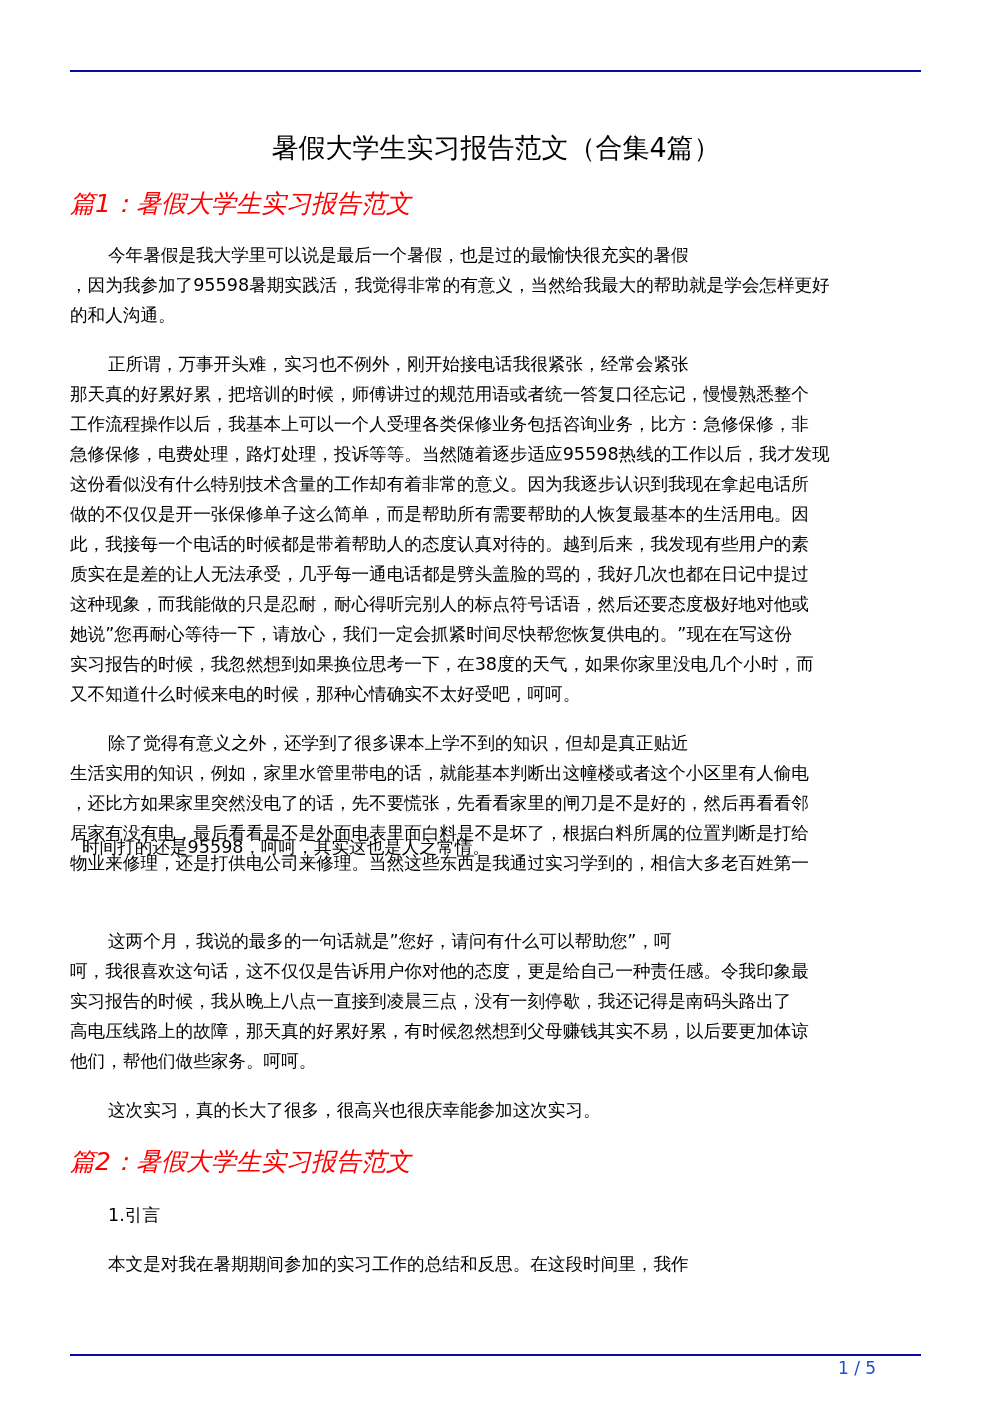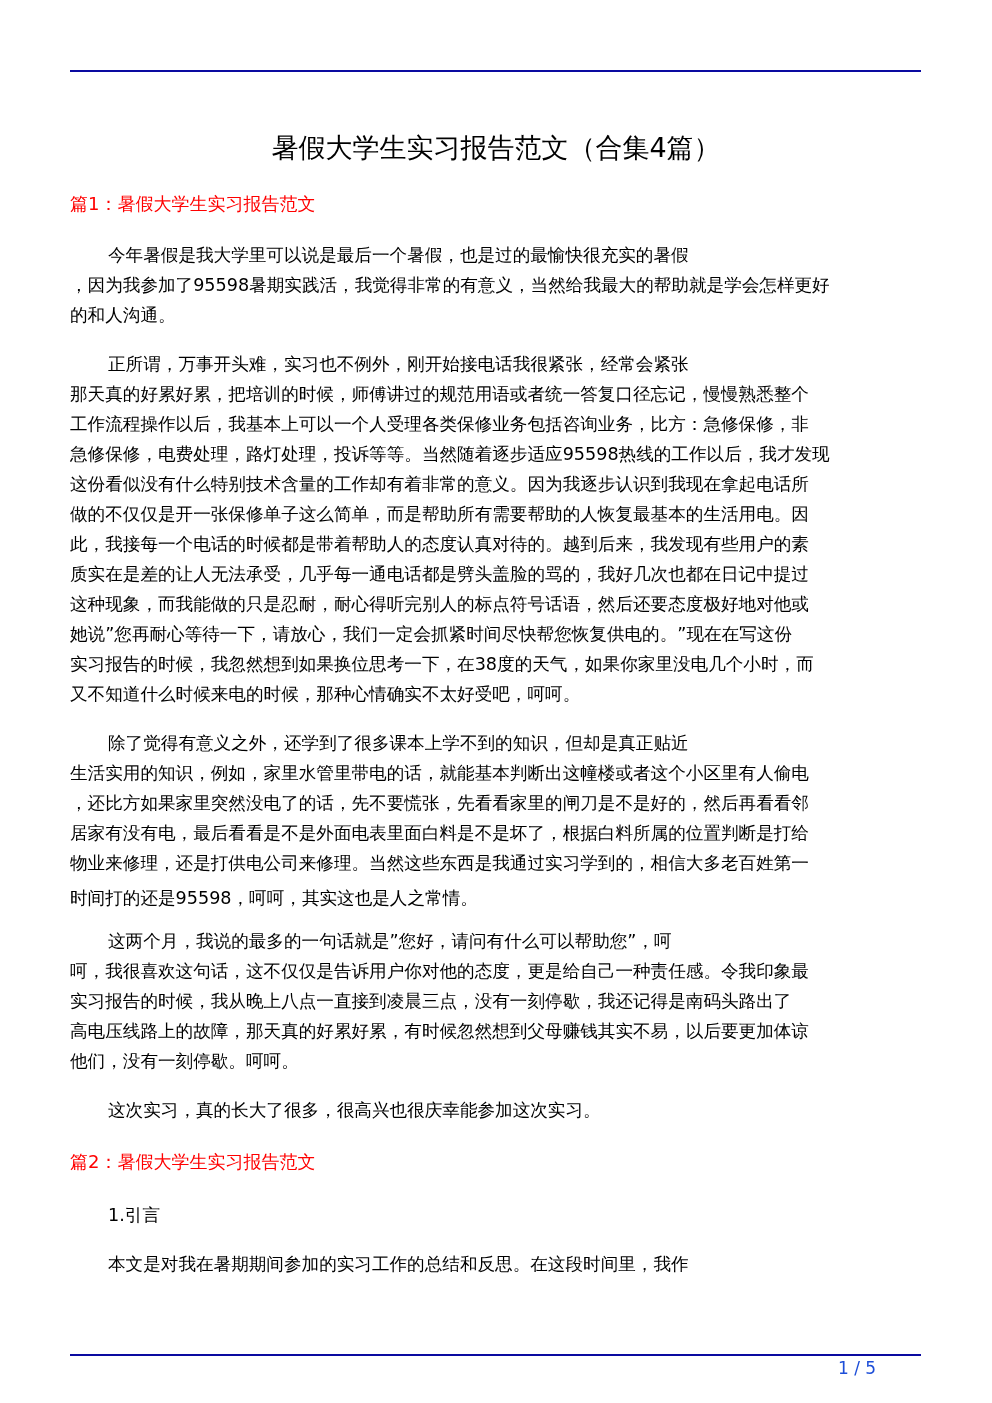--- a/index.html
+++ b/index.html
@@ -31,24 +31,25 @@
     top: 129px;
     text-align: center;
     font-size: 27px;
     line-height: 38px;
     letter-spacing: 0px;
     white-space: nowrap;
   }
   .heading {
     position: absolute;
     left: 70px;
-    font-size: 18px;
+    font-size: 25px;
     line-height: 30px;
     color: #ff0000;
     white-space: nowrap;
+    font-style: italic;
   }
   .line {
     position: absolute;
     left: 70px;
     font-size: 17.6px;
     line-height: 30px;
     white-space: nowrap;
   }
   .line.indent { left: 108px; }
   .pagenum {
@@ -85,27 +86,27 @@
 <div class="line" style="top:589px;">这种现象，而我能做的只是忍耐，耐心得听完别人的标点符号话语，然后还要态度极好地对他或</div>
 <div class="line" style="top:619px;">她说”您再耐心等待一下，请放心，我们一定会抓紧时间尽快帮您恢复供电的。”现在在写这份</div>
 <div class="line" style="top:649px;">实习报告的时候，我忽然想到如果换位思考一下，在38度的天气，如果你家里没电几个小时，而</div>
 <div class="line" style="top:679px;">又不知道什么时候来电的时候，那种心情确实不太好受吧，呵呵。</div>
 
 <div class="line indent" style="top:728px;">除了觉得有意义之外，还学到了很多课本上学不到的知识，但却是真正贴近</div>
 <div class="line" style="top:758px;">生活实用的知识，例如，家里水管里带电的话，就能基本判断出这幢楼或者这个小区里有人偷电</div>
 <div class="line" style="top:788px;">，还比方如果家里突然没电了的话，先不要慌张，先看看家里的闸刀是不是好的，然后再看看邻</div>
 <div class="line" style="top:818px;">居家有没有电，最后看看是不是外面电表里面白料是不是坏了，根据白料所属的位置判断是打给</div>
 <div class="line" style="top:848px;">物业来修理，还是打供电公司来修理。当然这些东西是我通过实习学到的，相信大多老百姓第一</div>
-<div class="line" style="top:883px;">时间打的还是95598，呵呵，其实这也是人之常情。</div>
+<div class="line" style="top:832px;margin-left:12px;">时间打的还是95598，呵呵，其实这也是人之常情。</div>
 
 <div class="line indent" style="top:926px;">这两个月，我说的最多的一句话就是”您好，请问有什么可以帮助您”，呵</div>
 <div class="line" style="top:956px;">呵，我很喜欢这句话，这不仅仅是告诉用户你对他的态度，更是给自己一种责任感。令我印象最</div>
 <div class="line" style="top:986px;">实习报告的时候，我从晚上八点一直接到凌晨三点，没有一刻停歇，我还记得是南码头路出了</div>
 <div class="line" style="top:1016px;">高电压线路上的故障，那天真的好累好累，有时候忽然想到父母赚钱其实不易，以后要更加体谅</div>
-<div class="line" style="top:1046px;">他们，没有一刻停歇。呵呵。</div>
+<div class="line" style="top:1046px;">他们，帮他们做些家务。呵呵。</div>
 
 <div class="line indent" style="top:1095px;">这次实习，真的长大了很多，很高兴也很庆幸能参加这次实习。</div>
 
 <div class="heading" style="top:1147px;">篇2：暑假大学生实习报告范文</div>
 
 <div class="line indent" style="top:1200px;">1.引言</div>
 <div class="line indent" style="top:1249px;">本文是对我在暑期期间参加的实习工作的总结和反思。在这段时间里，我作</div>
 
 <div class="rule bottom"></div>
 

